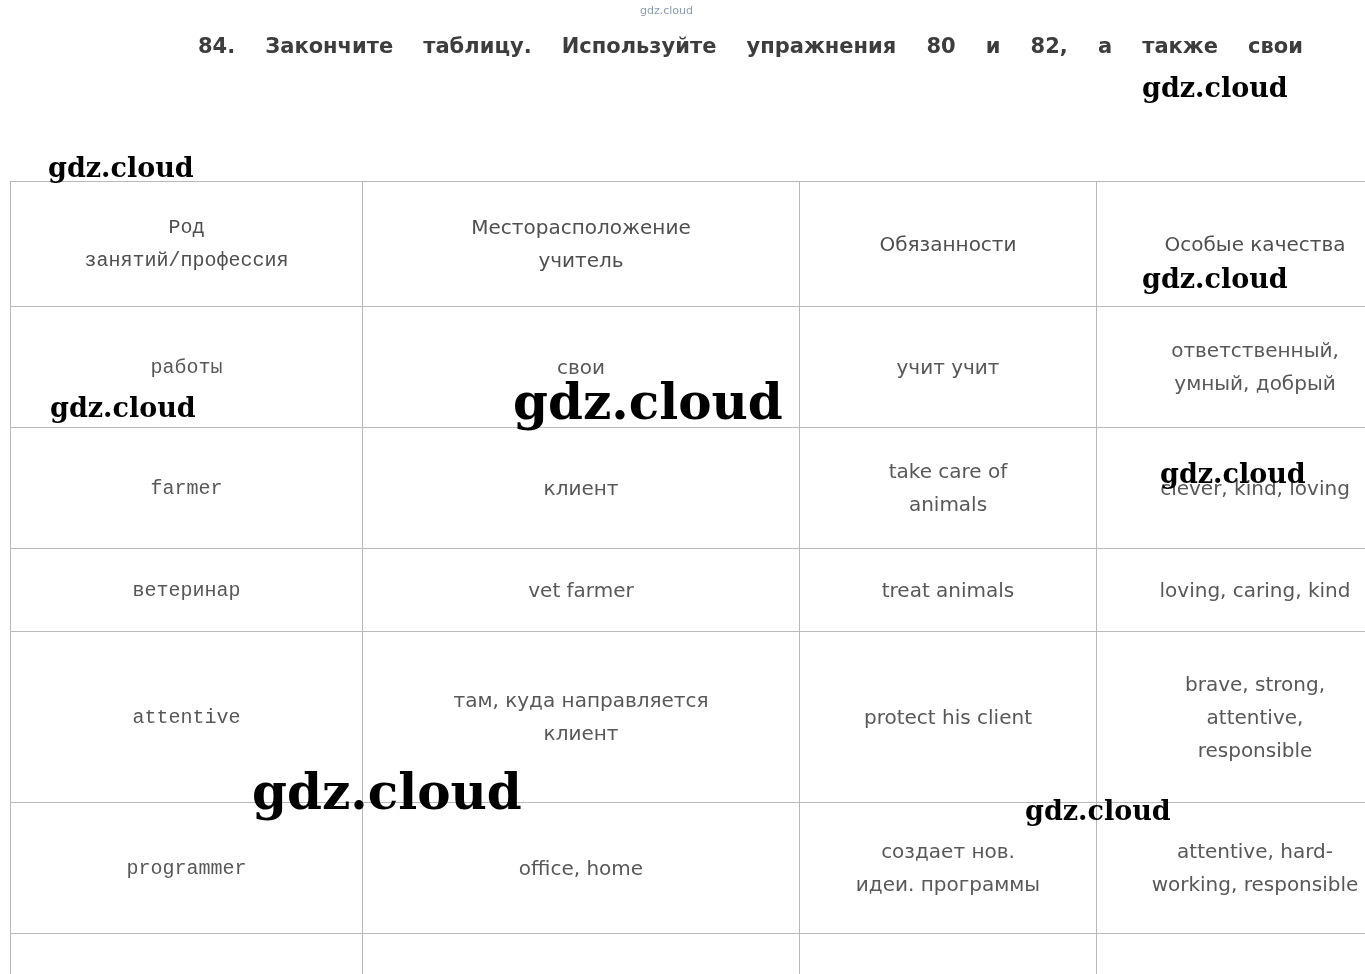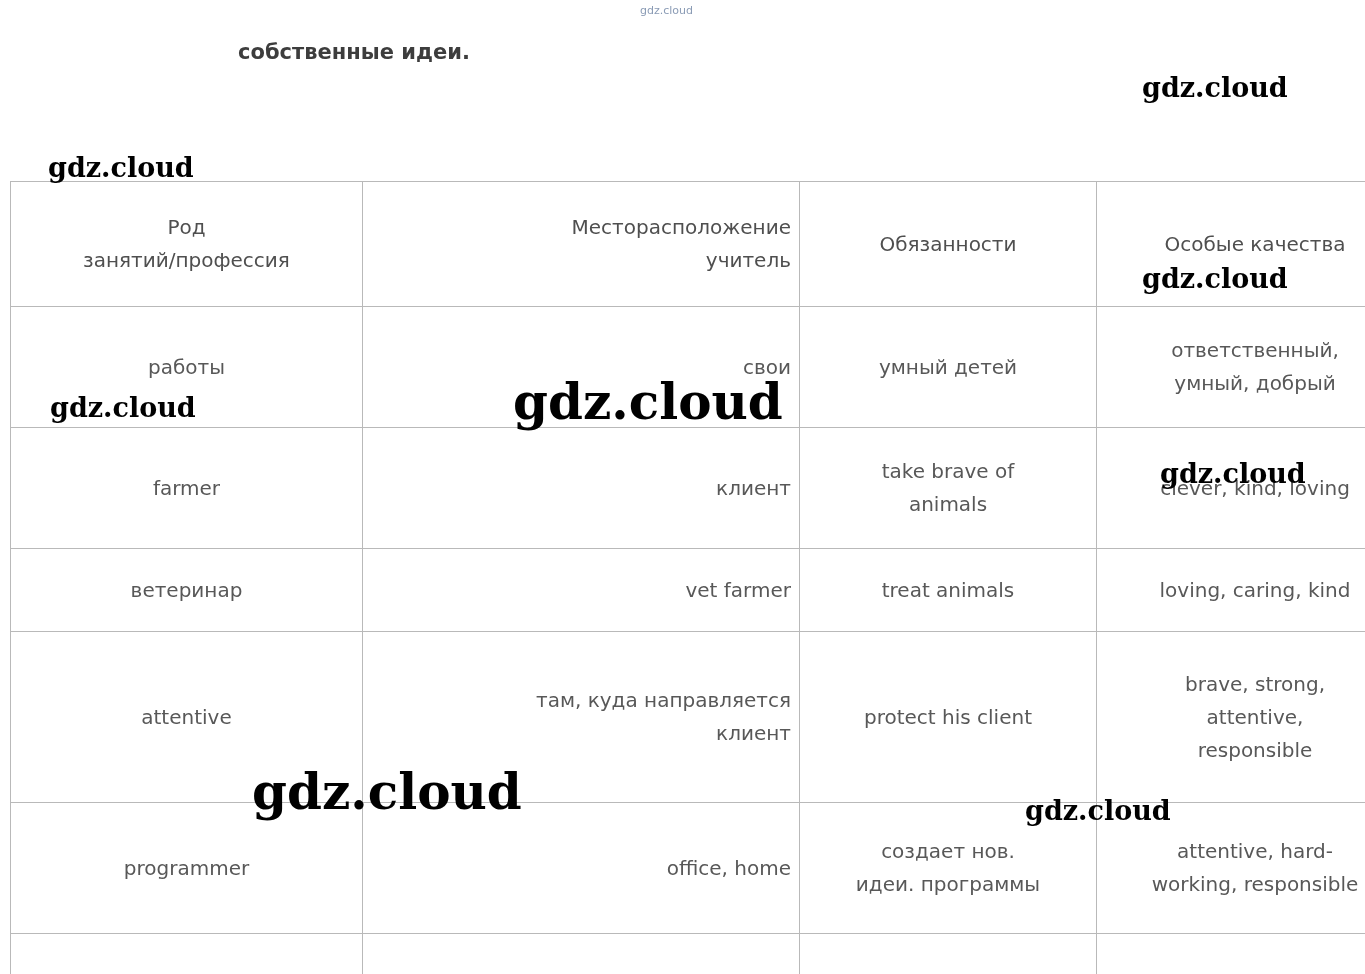--- a/index.html
+++ b/index.html
@@ -71,22 +71,22 @@
   table.jobs td {
     border: 1px solid #b9b9b9;
     text-align: center;
     vertical-align: middle;
     font-family: "DejaVu Sans", sans-serif;
     font-size: 20px;
     color: #585858;
     line-height: 1.65;
     padding: 10px 8px;
   }
-  table.jobs td.c0 { width: 335px; }
-  table.jobs td.c1 { width: 420px; text-align: right; }
+  table.jobs td.c0 { width: 335px; font-family: Liberation Mono, monospace; }
+  table.jobs td.c1 { width: 420px; }
   table.jobs td.c2 { width: 280px; }
   table.jobs td.c3 { width: 300px; }
 
   tr.head td {
     font-size: 20px;
     color: #4f4f4f;
     height: 104px;
   }
   tr.r1 td { height: 100px; }
   tr.r2 td { height: 100px; }
@@ -108,21 +108,35 @@
   }
   .wm-m { font-size: 27px; }
   .wm-l { font-size: 50px; }
 </style>
 </head>
 <body>
 
 <div class="wm-top">gdz.cloud</div>
 
 <div class="exercise">
-  <div class="line2">собственные идеи.</div>
+  <div class="line1">
+    <div class="just-row">
+      <span class="word">84.</span>
+      <span class="word">Закончите</span>
+      <span class="word">таблицу.</span>
+      <span class="word">Используйте</span>
+      <span class="word">упражнения</span>
+      <span class="word">80</span>
+      <span class="word">и</span>
+      <span class="word">82,</span>
+      <span class="word">а</span>
+      <span class="word">также</span>
+      <span class="word">свои</span>
+    </div>
+  </div>
 </div>
 
 <table class="jobs">
   <tbody>
       <tr class="head">
     <td class="c0">
       <div class="cell-lines">
         <span>Род</span>
         <span>занятий/профессия</span>
       </div>
@@ -151,21 +165,21 @@
         <span>работы</span>
       </div>
     </td>
     <td class="c1">
       <div class="cell-lines">
         <span>свои</span>
       </div>
     </td>
     <td class="c2">
       <div class="cell-lines">
-        <span>умный детей</span>
+        <span>учит учит</span>
       </div>
     </td>
     <td class="c3">
       <div class="cell-lines">
         <span>ответственный,</span>
         <span>умный, добрый</span>
       </div>
     </td>
   </tr>
 
@@ -175,21 +189,21 @@
         <span>farmer</span>
       </div>
     </td>
     <td class="c1">
       <div class="cell-lines">
         <span>клиент</span>
       </div>
     </td>
     <td class="c2">
       <div class="cell-lines">
-        <span>take brave of</span>
+        <span>take care of</span>
         <span>animals</span>
       </div>
     </td>
     <td class="c3">
       <div class="cell-lines">
         <span>clever, kind, loving</span>
       </div>
     </td>
   </tr>
 

